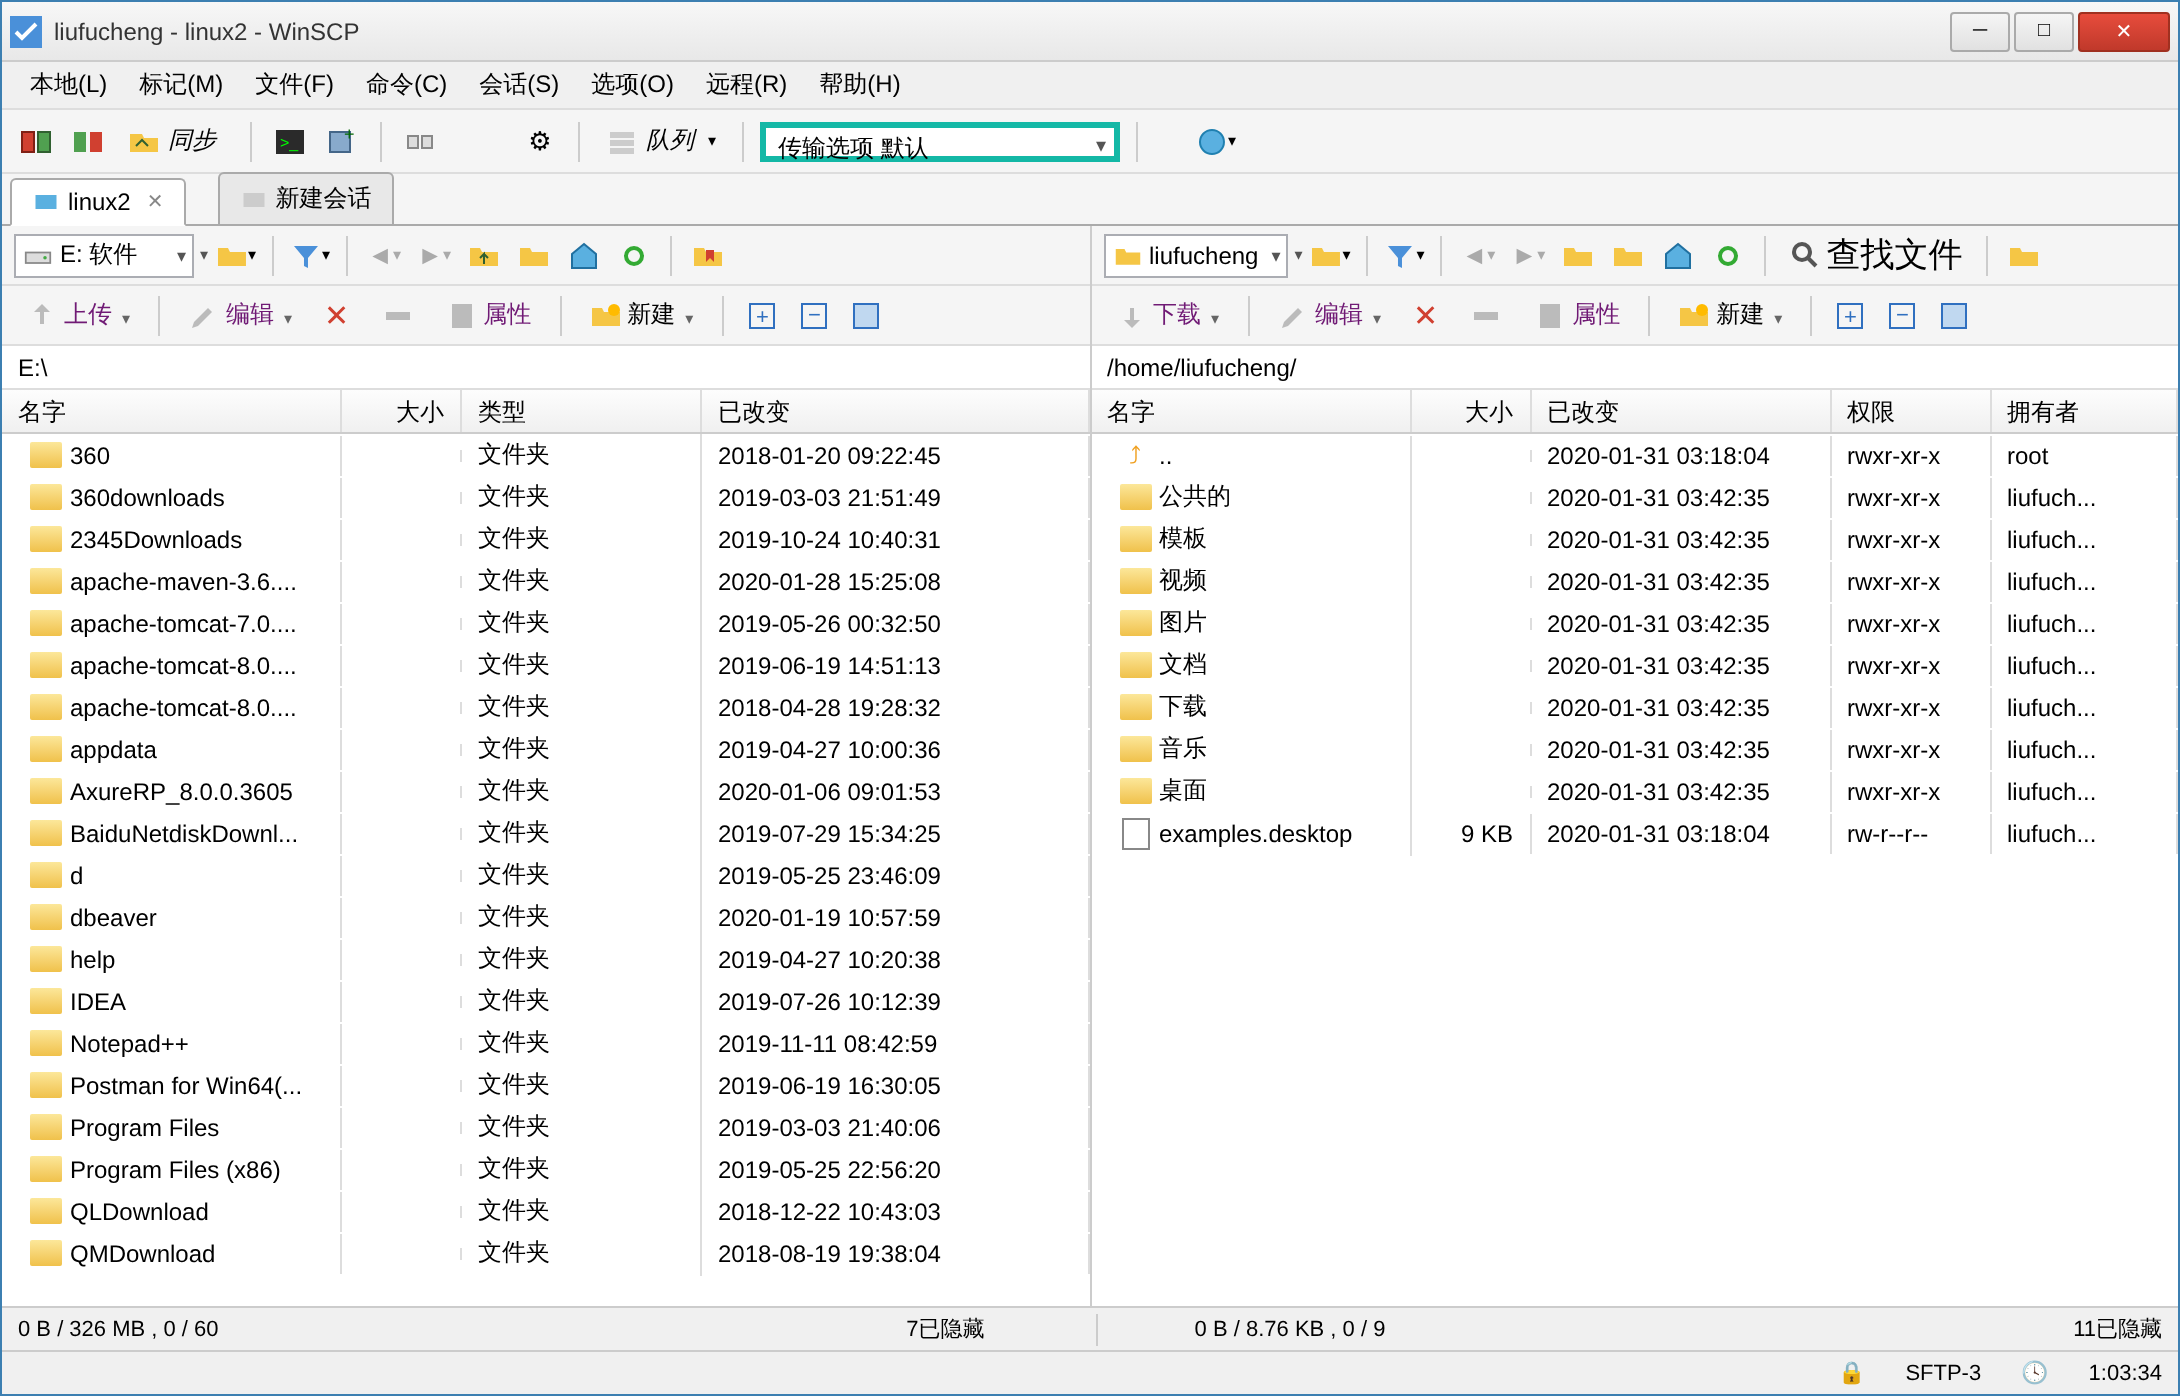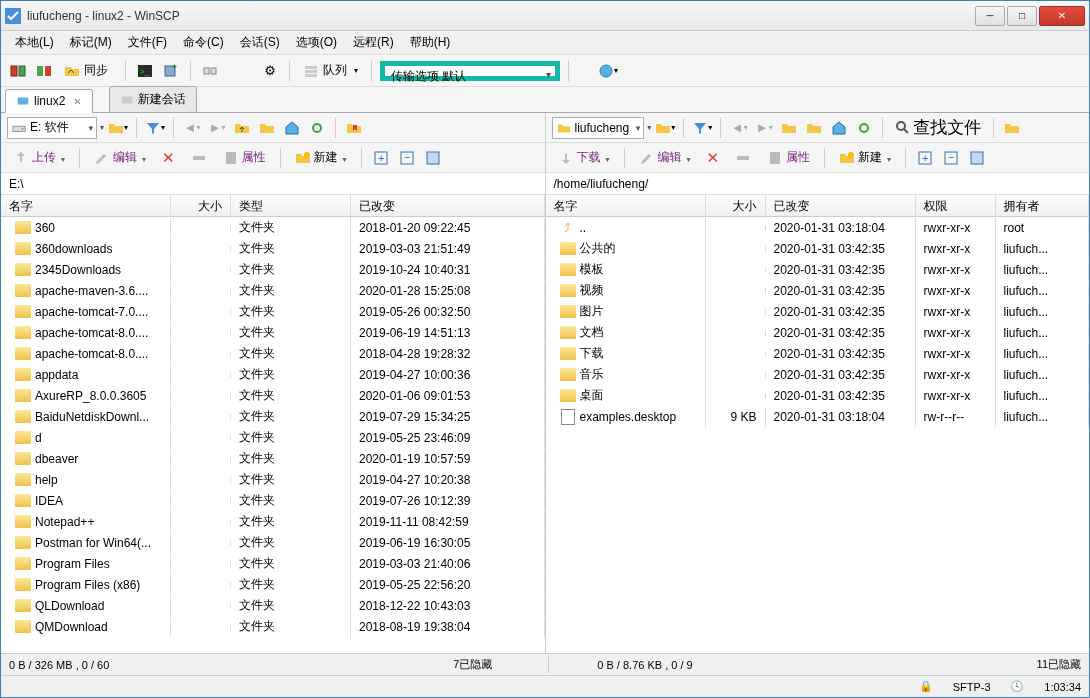--- a/index.html
+++ b/index.html
@@ -9,22 +9,22 @@
 .titlebar .icon { width: 16px; height: 16px; margin-right: 6px; }
 .titlebar .title { flex: 1; color: #333; }
 .win-controls { display: flex; gap: 2px; }
 .win-btn { width: 30px; height: 20px; background: linear-gradient(#f5f5f5,#e1e1e1); border: 1px solid #aaa; border-radius: 2px; display: flex; align-items: center; justify-content: center; font-size: 10px; cursor: pointer; }
 .win-btn.close { background: linear-gradient(#e74c3c,#c0392b); color: #fff; border-color: #a03020; width: 46px; }
 .menubar { height: 24px; background: #f0f0f0; display: flex; align-items: center; padding: 0 8px; gap: 4px; border-bottom: 1px solid #ddd; }
 .menubar span { padding: 2px 6px; cursor: pointer; }
 .toolbar { height: 32px; background: #f5f5f5; display: flex; align-items: center; padding: 0 6px; gap: 4px; border-bottom: 1px solid #ddd; }
 .tb-btn { width: 22px; height: 22px; display: inline-flex; align-items: center; justify-content: center; cursor: pointer; border: 1px solid transparent; border-radius: 2px; font-size: 13px; }
 .tb-sep { width: 1px; height: 20px; background: #ccc; margin: 0 4px; }
-.sync-label { font-size: 12px; margin: 0 4px; }
-.transfer-select { border: 5px solid #14b8a6; background: #fff; padding: 2px 20px 2px 6px; min-width: 180px; height: 20px; position: relative; }
+.sync-label { font-size: 12px; margin: 0 4px; font-style: italic; }
+.transfer-select { border: 3px solid #14b8a6; background: #fff; padding: 2px 20px 2px 6px; min-width: 180px; height: 20px; position: relative; }
 .transfer-select::after { content: "▾"; position: absolute; right: 4px; top: 3px; font-size: 10px; color: #555; }
 .tabs { height: 26px; background: #f5f5f5; display: flex; align-items: flex-end; padding: 0 4px; border-bottom: 1px solid #aaa; }
 .tab { display: flex; align-items: center; padding: 4px 10px; background: #fff; border: 1px solid #aaa; border-bottom: 1px solid #fff; margin-bottom: -1px; border-radius: 3px 3px 0 0; gap: 4px; cursor: pointer; }
 .tab.inactive { background: #e8e8e8; border-bottom: 1px solid #aaa; margin-left: 16px; }
 .tab-close { font-size: 10px; color: #888; margin-left: 4px; }
 .panels { flex: 1; display: flex; overflow: hidden; }
 .panel { flex: 1; display: flex; flex-direction: column; border-right: 1px solid #ccc; background: #fff; }
 .panel:last-child { border-right: none; }
 .panel-toolbar { height: 30px; background: #f5f5f5; display: flex; align-items: center; padding: 0 6px; gap: 3px; border-bottom: 1px solid #ddd; }
 .drive-select { border: 1px solid #abadb3; background: #fff; padding: 2px 14px 2px 4px; height: 22px; display: flex; align-items: center; gap: 4px; position: relative; min-width: 90px; }

